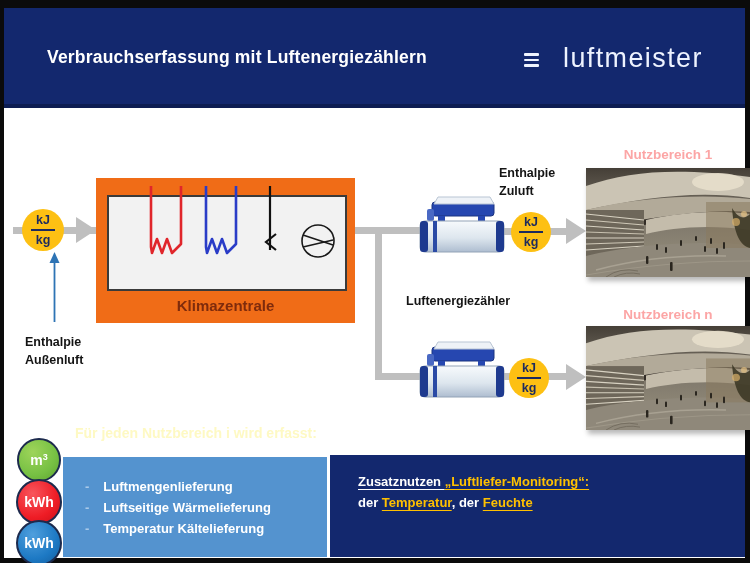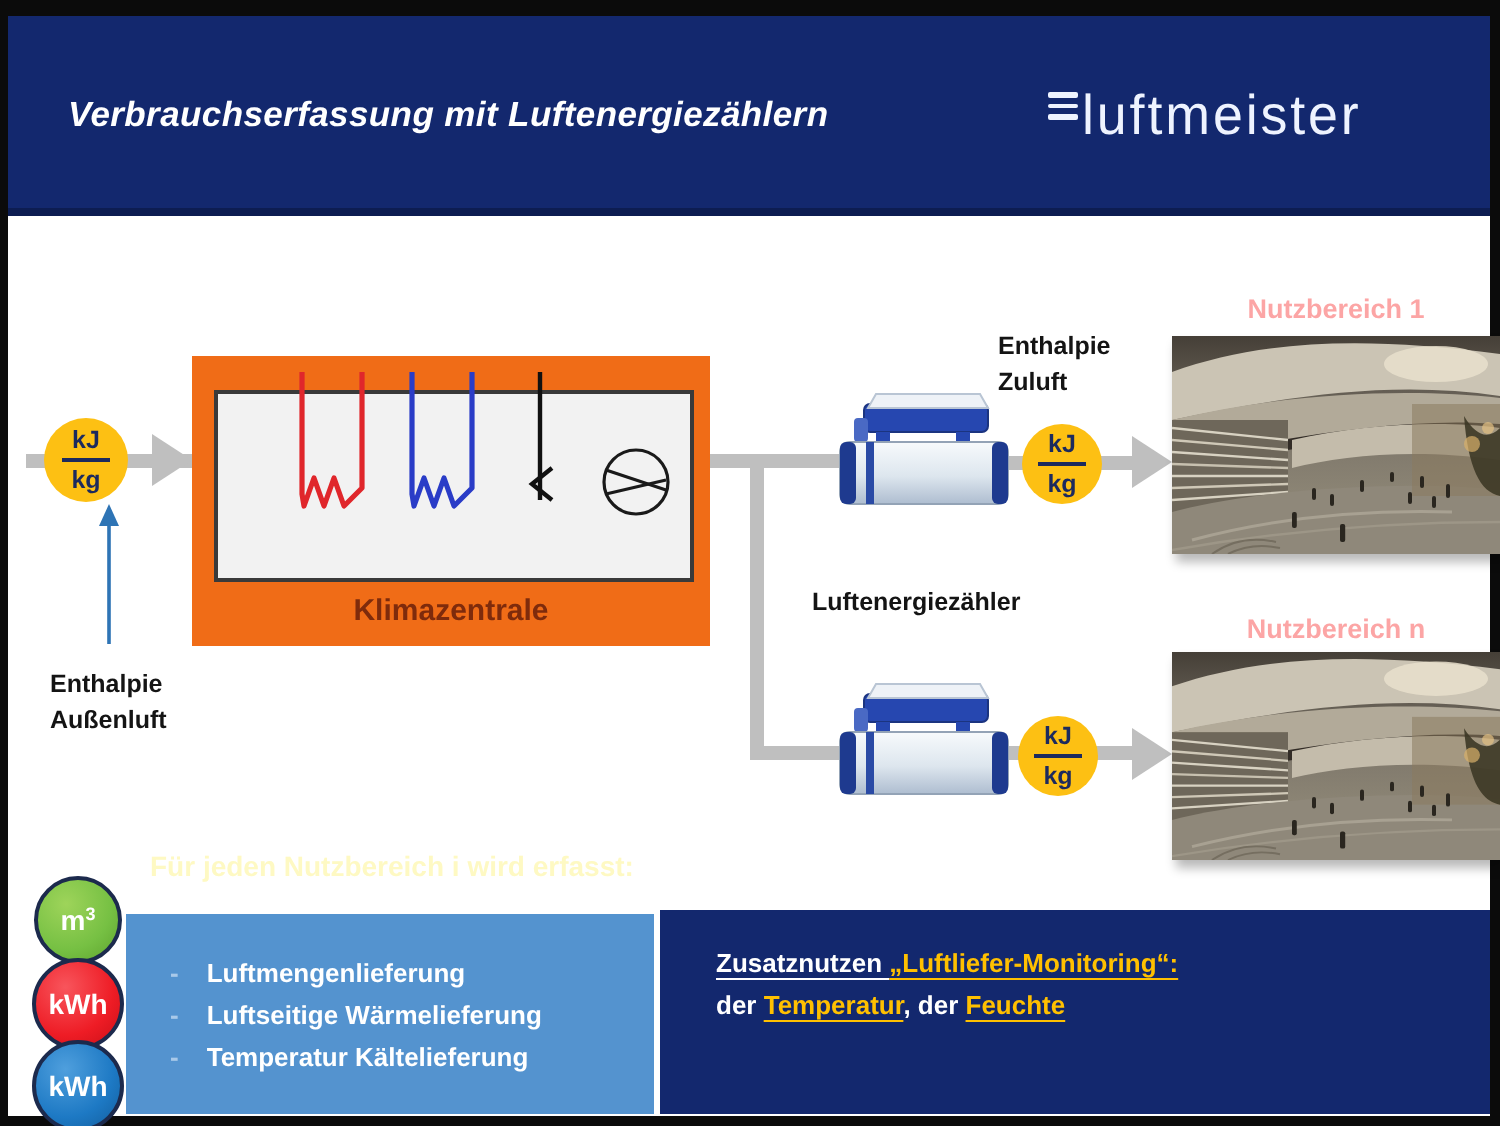--- a/index.html
+++ b/index.html
@@ -5,21 +5,21 @@
   html,body{margin:0;padding:0;}
   body{width:750px;height:563px;position:relative;background:#0b0b0b;
        font-family:"Liberation Sans",sans-serif;overflow:hidden;}
   .abs{position:absolute;}
   #slide{left:4px;top:8px;width:741px;height:550px;background:#ffffff;}
 
   
   #header{left:4px;top:8px;width:741px;height:96px;background:#13286e;
           border-bottom:4px solid #0d1d52;}
   #title{left:37px;top:47px;color:#ffffff;font-size:17.5px;font-weight:bold;letter-spacing:.2px;}
-  #logo{left:524px;top:42px;display:flex;gap:2px;color:#eef3ff;}
+  #logo{left:524px;top:42px;display:flex;align-items:center;gap:24px;color:#eef3ff;}
   #logo .bars{display:flex;flex-direction:column;gap:3px;margin-top:4px;}
   #logo .bars i{display:block;height:2.5px;background:#eef3ff;border-radius:1px;}
   #logo .bars i:nth-child(1){width:15px;}
   #logo .bars i:nth-child(2){width:15px;}
   #logo .bars i:nth-child(3){width:15px;}
   #logo .word{font-size:28px;font-weight:normal;letter-spacing:1.5px;transform:scaleX(.96);transform-origin:left;}
 
   
   .pipe{background:#bfbfbf;position:absolute;}
   .arrowhead{width:0;height:0;position:absolute;
@@ -134,21 +134,21 @@
       <rect x="2" y="25" width="8" height="31" rx="3" fill="#1e3a8f"></rect>
       <rect x="78" y="25" width="8" height="31" rx="3" fill="#1e3a8f"></rect>
       <rect x="15" y="25" width="4" height="31" fill="#2a4aa5"></rect>
     </g>
   </defs>
 </svg>
 
 <div id="slide" class="abs"></div>
 
 <div id="header" class="abs">
-  <div id="title" class="abs" style="left:30px;top:39px;font-style:italic;">Verbrauchserfassung mit Luftenergiezählern</div>
+  <div id="title" class="abs" style="left:43px;top:39px;">Verbrauchserfassung mit Luftenergiezählern</div>
   <div id="logo" class="abs" style="left:520px;top:34px;">
     <span class="bars">
         <i></i>
         <i></i>
         <i></i>
       </span>
     <span class="word">luftmeister</span>
   </div>
 </div>
 

